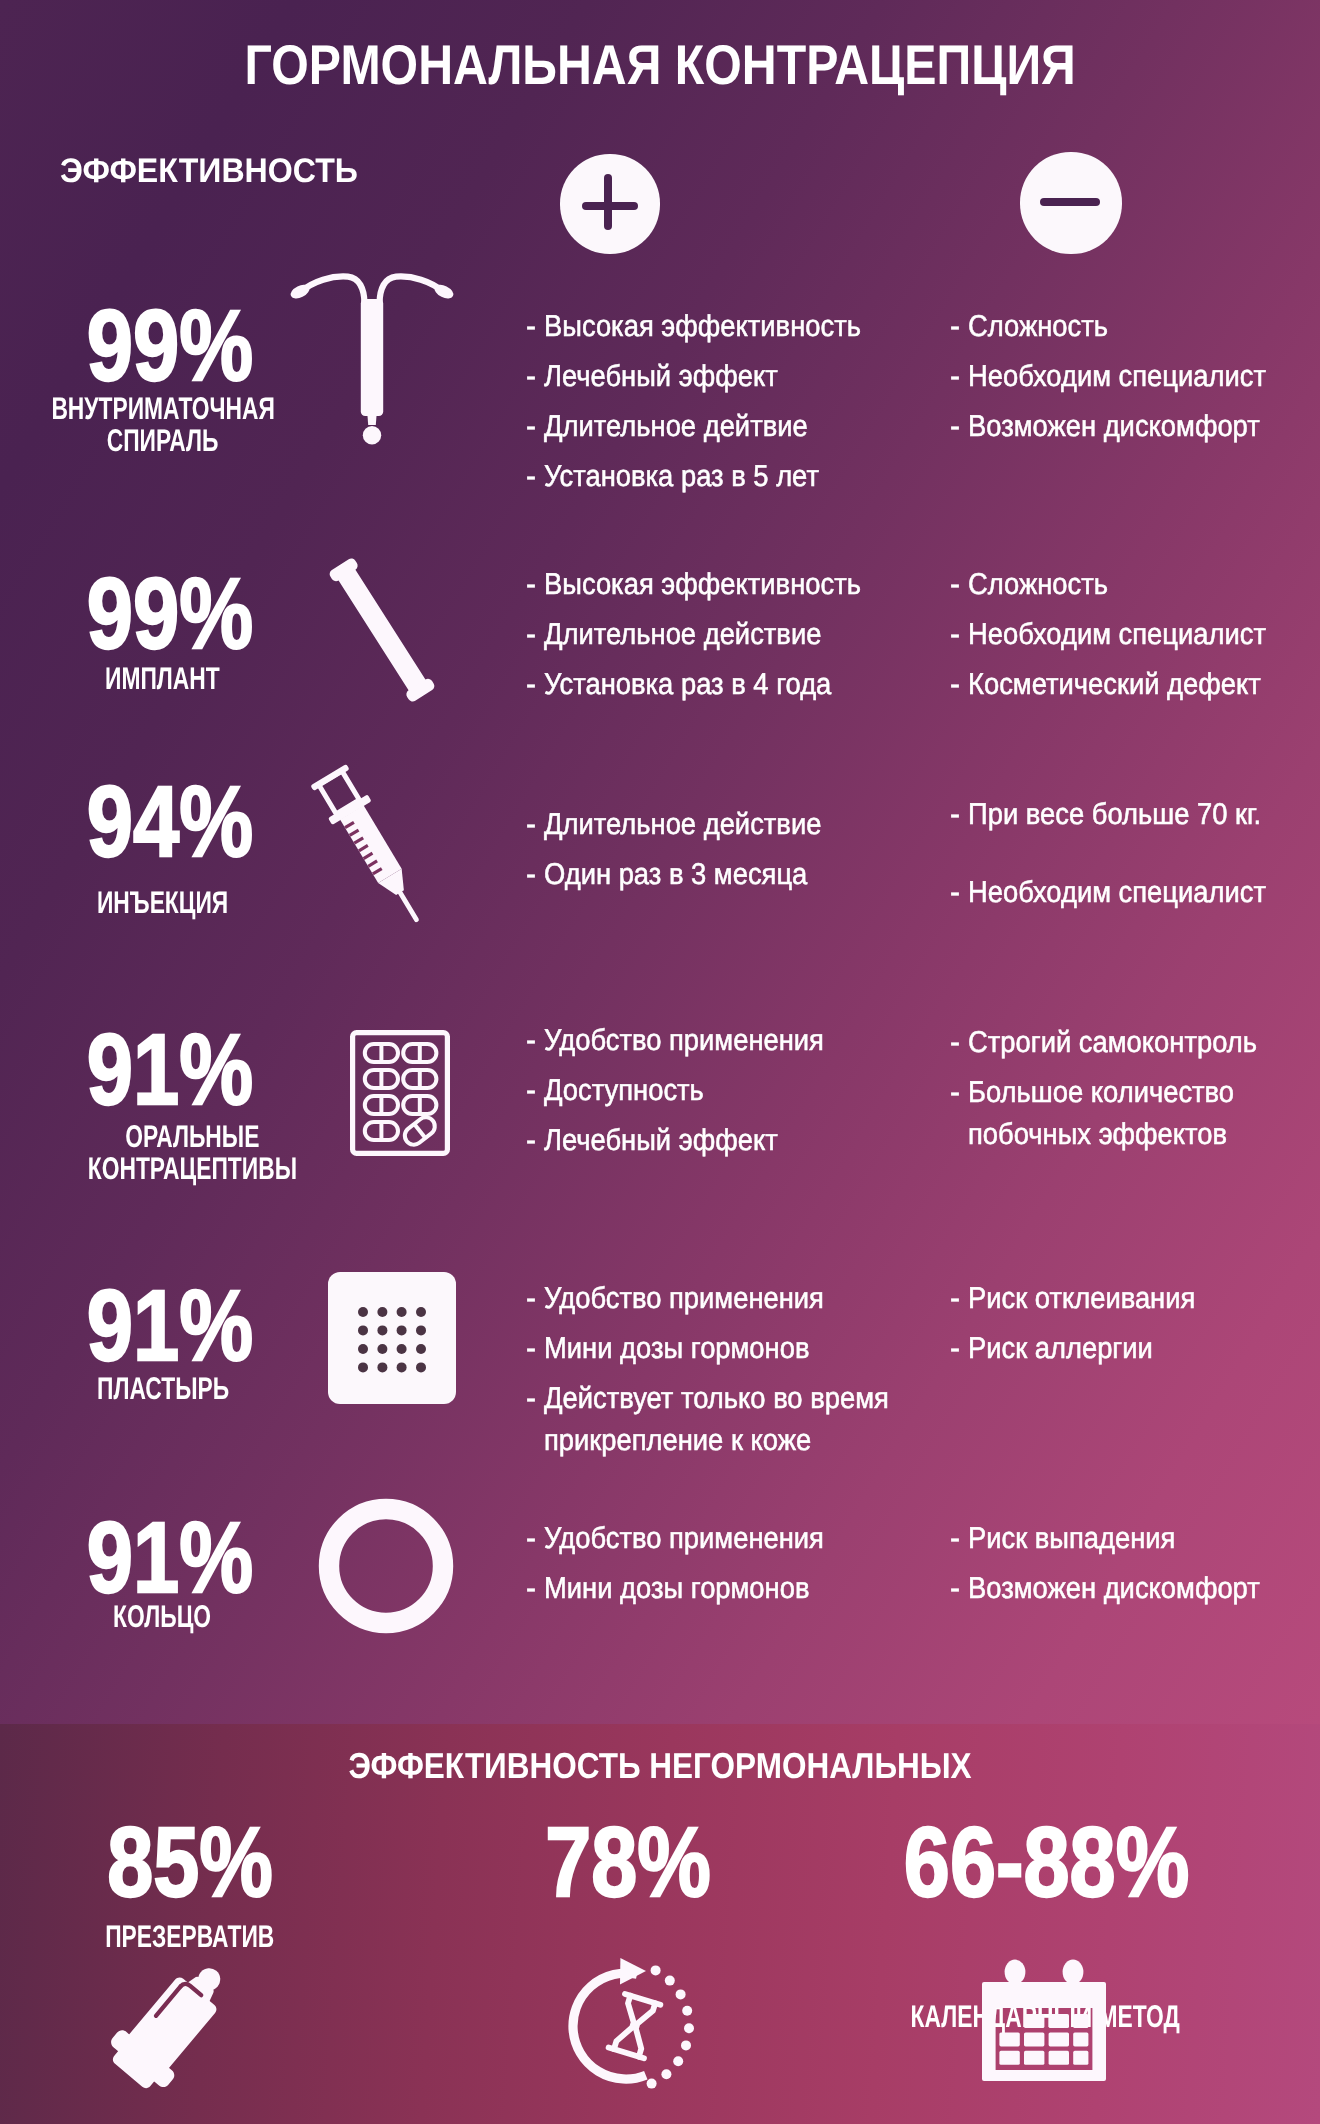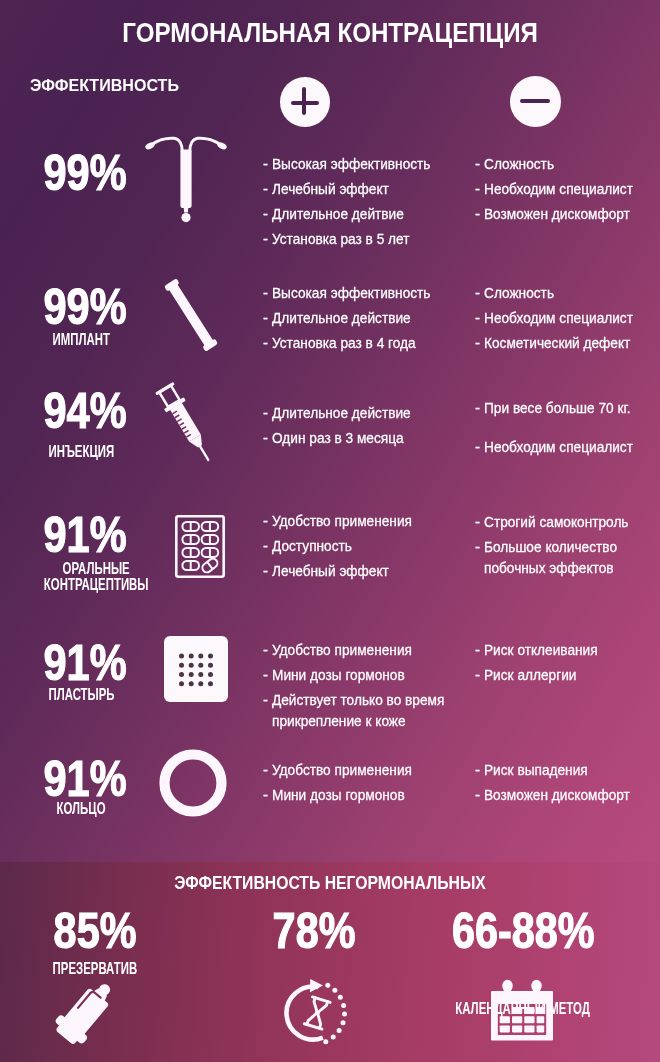--- a/index.html
+++ b/index.html
@@ -48,20 +48,21 @@
   <div class="eff-label"><span>ЭФФЕКТИВНОСТЬ</span></div>
   <div class="circ circ-plus" style="left:280px;top:77px;width:49.5px;height:49.5px;">
       <div class="sign" style="left:11px;top:23.6px;width:27.5px;height:4.3px;"></div>
       <div class="sign" style="left:21.9px;top:10px;width:4.2px;height:28px;"></div>
     </div>
   <div class="circ circ-minus" style="left:510px;top:76px;width:50.5px;height:50.5px;">
       <div class="sign" style="left:10px;top:22.9px;width:30px;height:4.2px;"></div>
     </div>
   <div class="method-row">
     <div class="pct" style="left:0;top:149px;font-size:47px;"><span>99%</span></div>
+    <div class="mname" style="left:0;top:196px;"><span>ВНУТРИМАТОЧНАЯ</span><br><span>СПИРАЛЬ</span></div>
     <div class="icon-box" style="position:absolute;left:145px;top:136px;">
         <svg width="82" height="88" viewBox="0 0 82 88">
 <g fill="none" stroke="#fdf7fd" stroke-width="3.1" stroke-linecap="round">
 <path d="M5.4 9.8 C11.6 4.6 21.0 1.6 29.0 2.3 C34.6 2.8 37.2 8.4 37.2 15.5"></path>
 <path d="M76.6 9.8 C70.4 4.6 61.0 1.6 53.0 2.3 C47.4 2.8 44.8 8.4 44.8 15.5"></path>
 </g>
 <g fill="#fdf7fd">
 <ellipse cx="5.0" cy="9.8" rx="5.0" ry="2.9" transform="rotate(-26 5.0 9.8)"></ellipse>
 <ellipse cx="77.0" cy="9.8" rx="5.0" ry="2.9" transform="rotate(26 77.0 9.8)"></ellipse>
 <rect x="35.4" y="13.5" width="11.2" height="58.5" rx="2.2"></rect>

